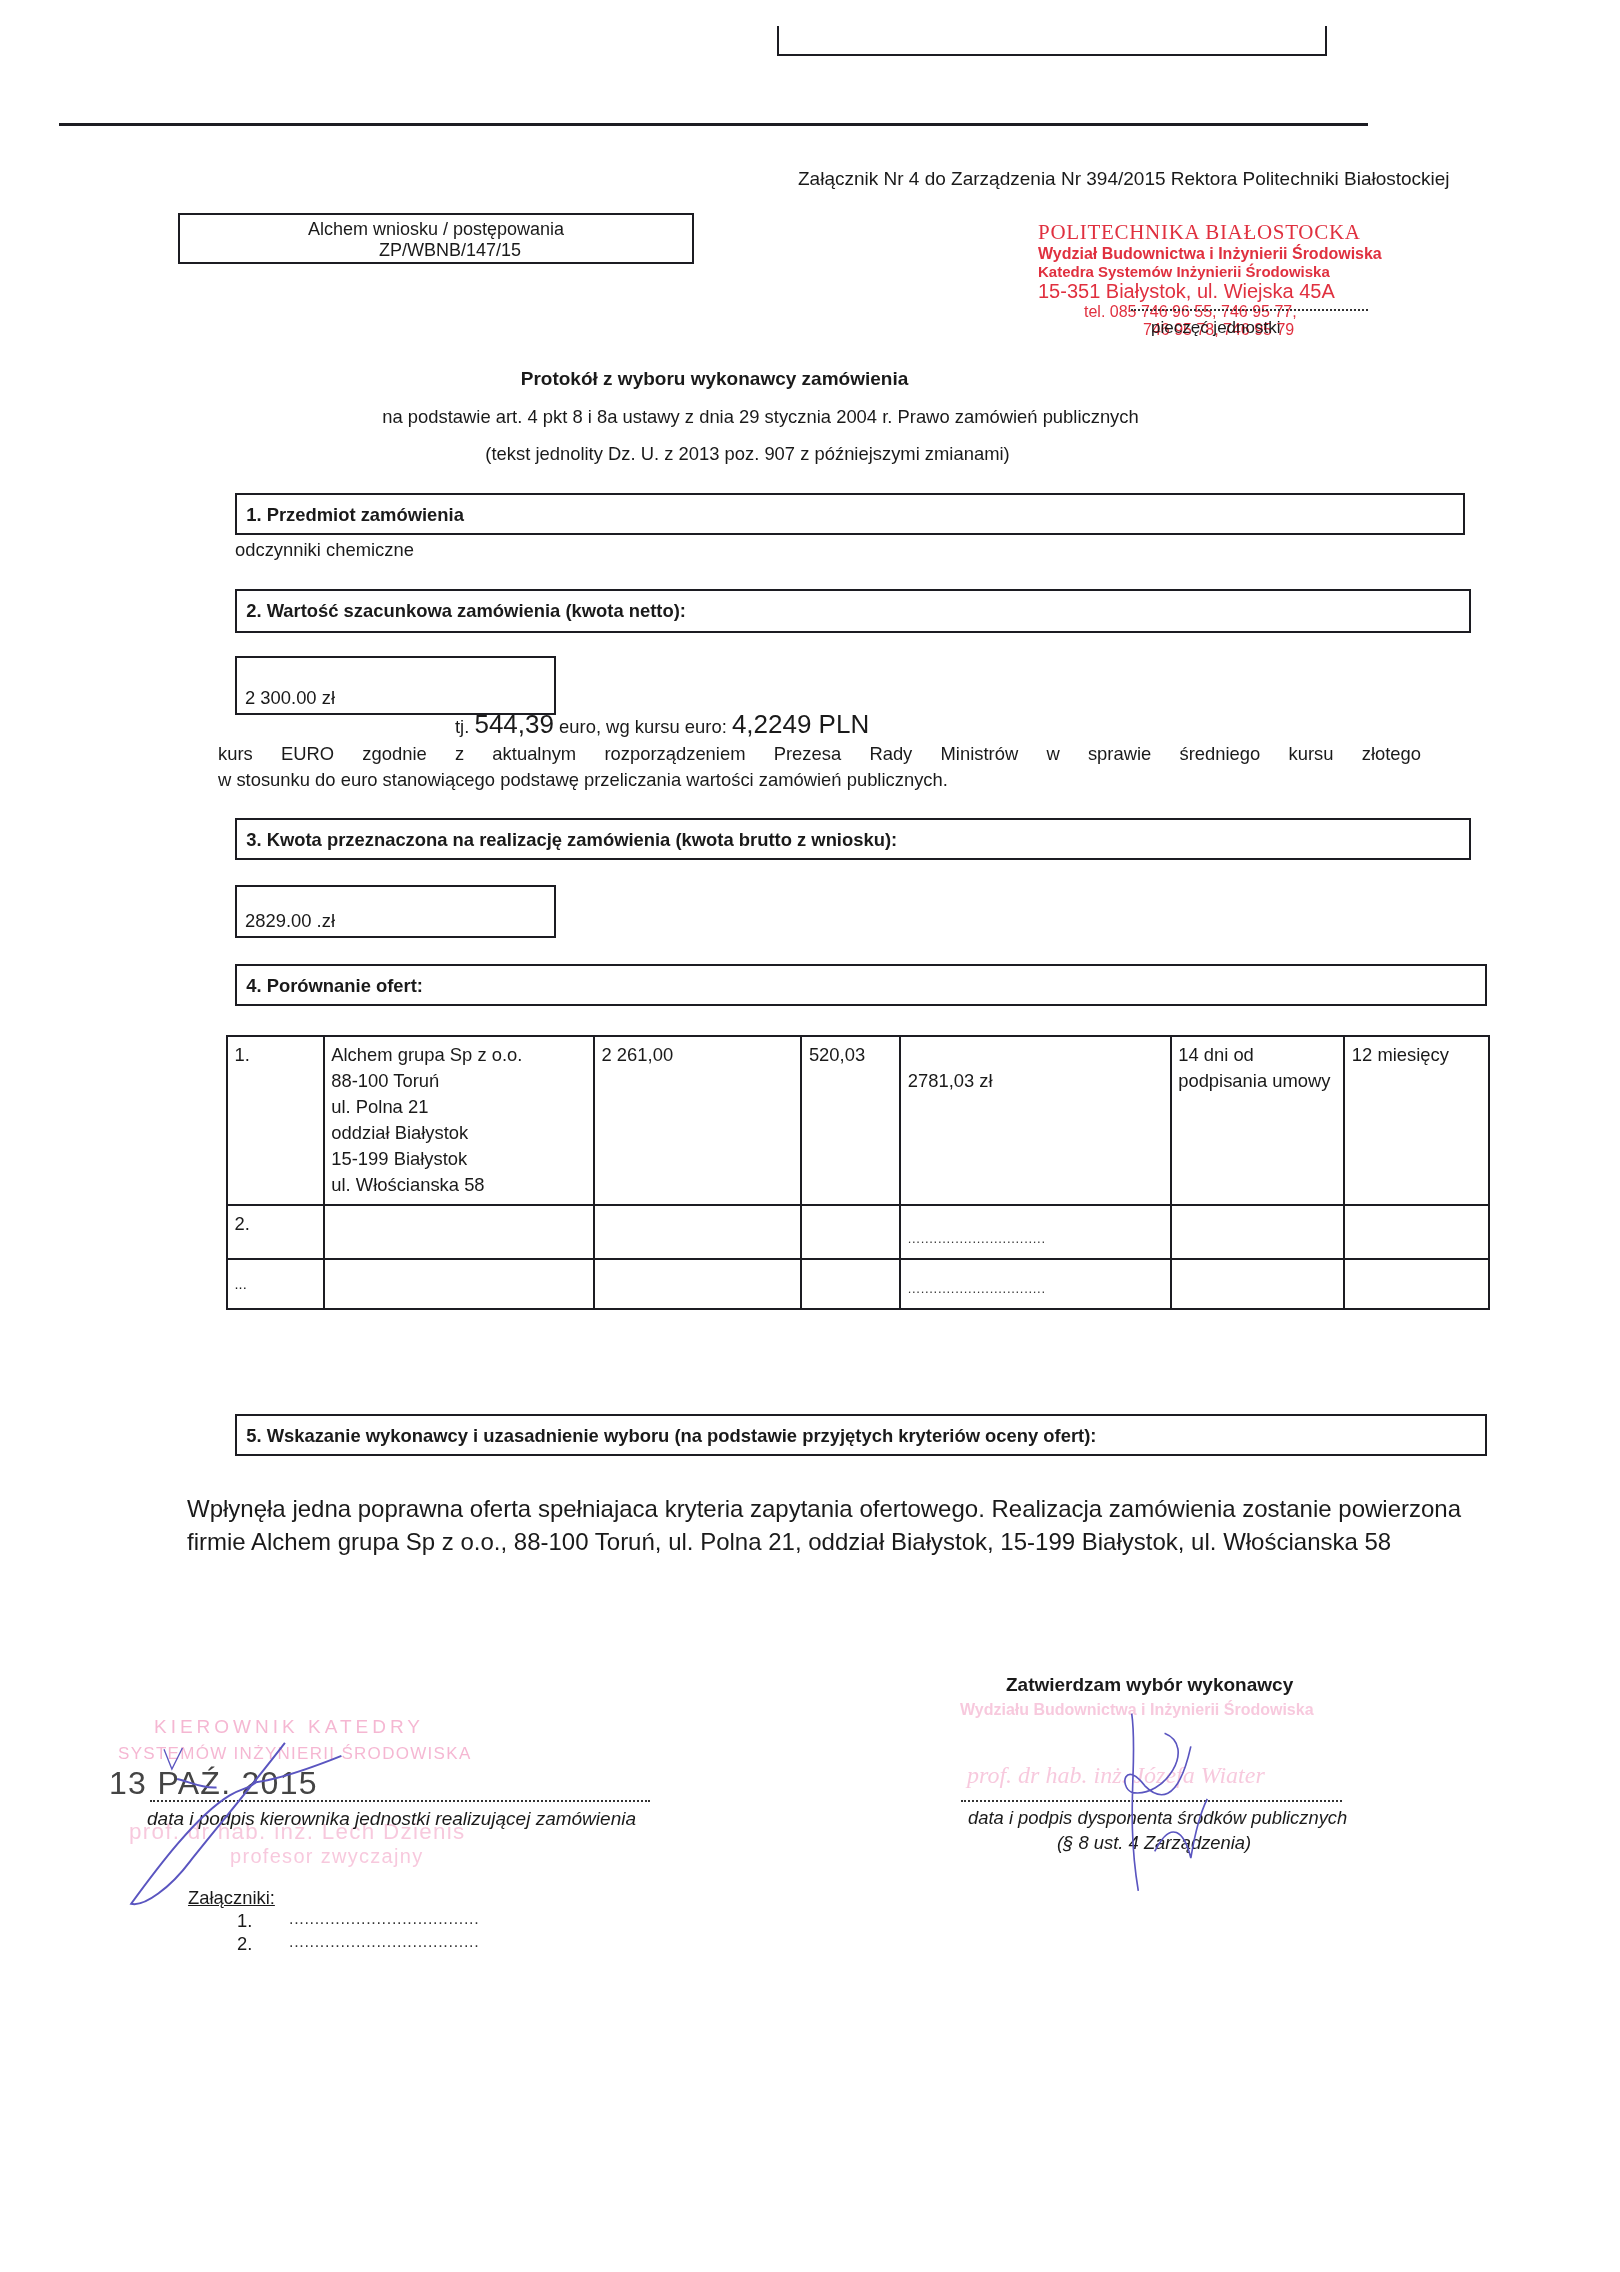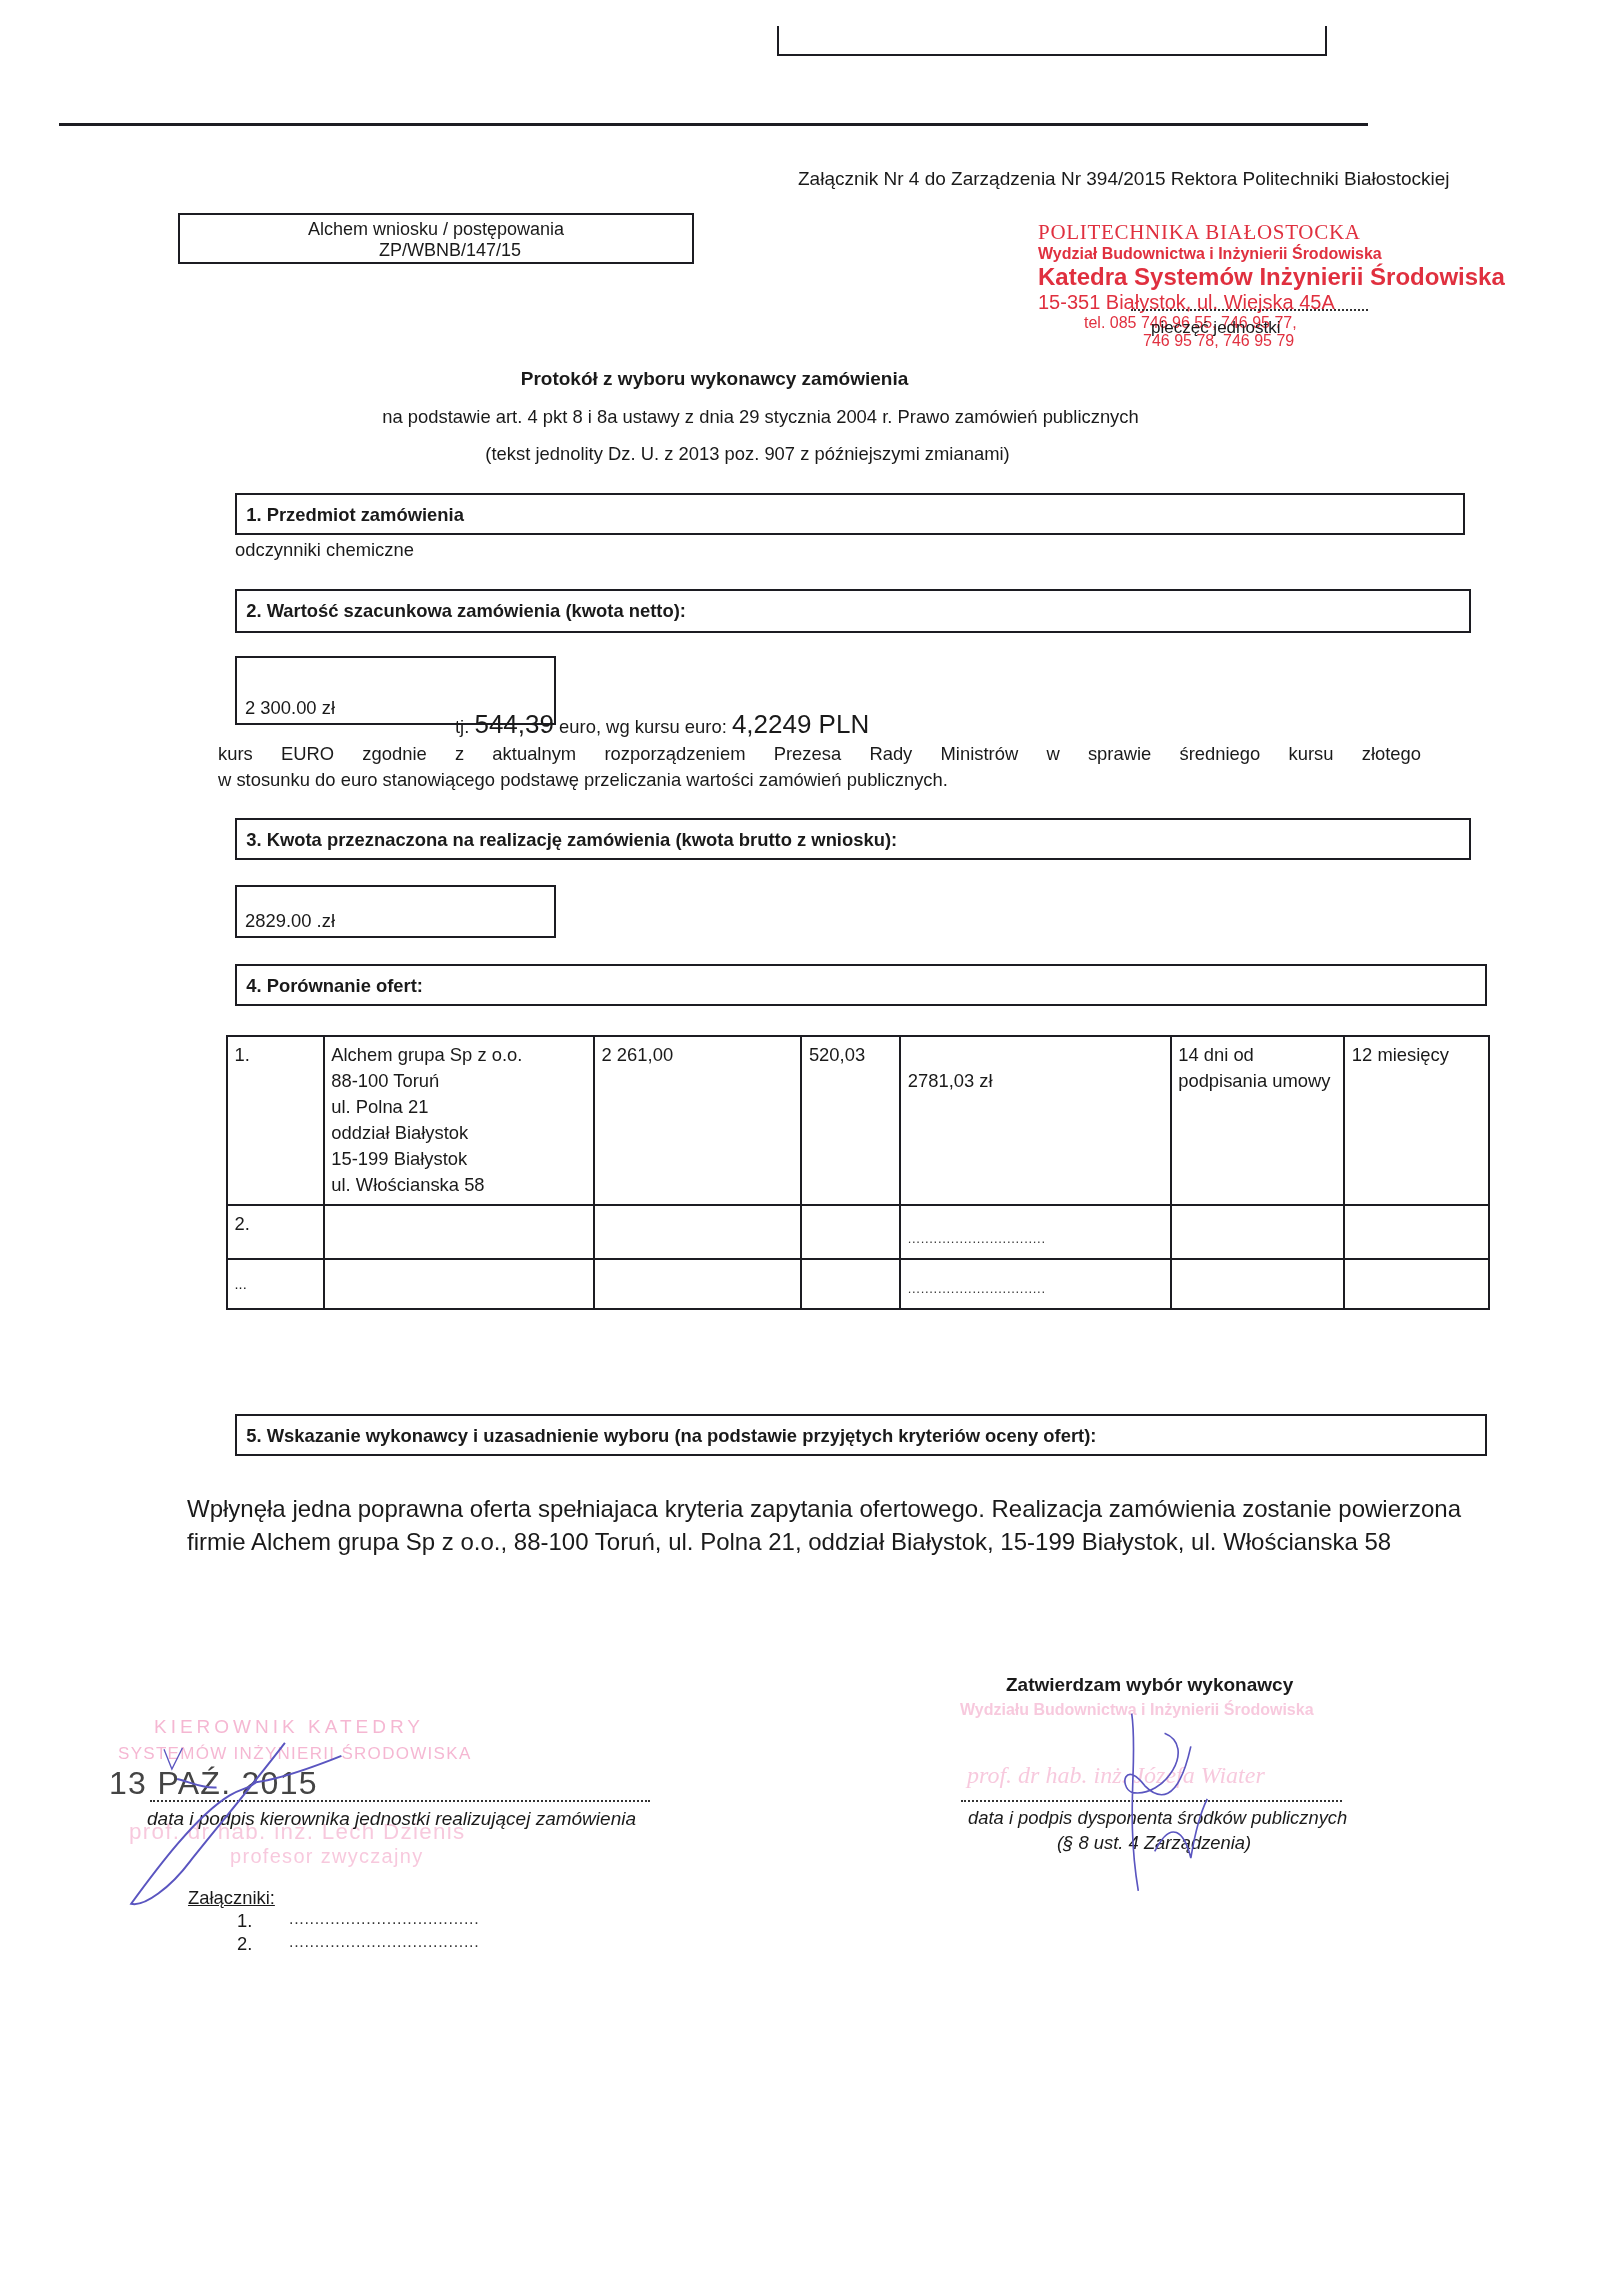--- a/index.html
+++ b/index.html
@@ -28,41 +28,41 @@
 <div class="abs t" style="left:798px; top:168px; font-size:19px;">Załącznik Nr 4 do Zarządzenia Nr  394/2015 Rektora Politechniki Białostockiej</div>
 
 <div class="box" style="left:178px; top:213px; width:516px; height:51px;">
   <div class="t" style="position:absolute; left:0; right:0; top:4px; text-align:center; font-size:18px;">Alchem wniosku / postępowania</div>
   <div class="t" style="position:absolute; left:0; right:0; top:25px; text-align:center; font-size:18px;padding-left:28px;">ZP/WBNB/147/15</div>
 </div>
 
 <div class="abs" style="left:1038px; top:220px; width:355px;">
   <div class="red t" style="font-size:21px; letter-spacing:0.7px;">POLITECHNIKA BIAŁOSTOCKA</div>
   <div class="redsans t b" style="font-size:16px; margin-top:0px;">Wydział Budownictwa i Inżynierii Środowiska</div>
-  <div class="redsans t b" style="font-size:24px;">Katedra Systemów Inżynierii Środowiska</div>
+  <div class="redsans t b" style="font-size:15px;">Katedra Systemów Inżynierii Środowiska</div>
   <div class="redsans t" style="font-size:20px;">15-351 Białystok, ul. Wiejska 45A</div>
   <div class="redsans t" style="font-size:16px; padding-left:46px;">tel. 085 746 96 55, 746 95 77,</div>
   <div class="redsans t" style="font-size:16px; padding-left:105px;">746 95 78, 746 95 79</div>
 </div>
 <div class="abs dots t" style="left:1131px; top:309px; width:237px; border-top:2px dotted #333;"></div>
 <div class="abs t" style="left:1151px; top:318px; font-size:17px;">pieczęć jednostki</div>
 
 <div class="abs t b" style="left:0; width:1620px; top:368px; text-align:center; padding-right:191px; font-size:19px;">Protokół z wyboru wykonawcy zamówienia</div>
 <div class="abs t" style="left:0; width:1620px; top:406px; text-align:center; padding-right:99px; font-size:18.4px;">na podstawie art. 4 pkt 8 i 8a ustawy z dnia 29 stycznia 2004 r. Prawo zamówień publicznych</div>
 <div class="abs t" style="left:0; width:1620px; top:443px; text-align:center; padding-right:125px; font-size:18.4px;">(tekst jednolity Dz. U. z 2013 poz. 907 z późniejszymi zmianami)</div>
 
 <div class="box" style="left:235px; top:493px; width:1230px; height:42px;">
   <div class="t b" style="position:absolute; left:9.2px; top:9.2px;">1. Przedmiot zamówienia</div>
 </div>
 <div class="abs t" style="left:235px; top:539px;">odczynniki chemiczne</div>
 
 <div class="box" style="left:235px; top:589px; width:1236px; height:44px;">
   <div class="t b" style="position:absolute; left:9.2px; top:9.2px;">2. Wartość szacunkowa zamówienia (kwota netto):</div>
 </div>
-<div class="box" style="left:235px; top:656px; width:321px; height:69px;">
+<div class="box" style="left:235px; top:656px; width:321px; height:59px;">
   <div class="t" style="position:absolute; left:8px; bottom:4px;">2 300.00 zł</div>
 </div>
 <div class="abs t" style="left:455px; top:709px;">
   <span style="font-size:18.4px;">tj.</span>
   <span style="font-size:26px;">544,39</span>
   <span style="font-size:18.4px;">euro, wg kursu euro:</span>
   <span style="font-size:26px;">4,2249 PLN</span>
 </div>
 <div class="abs t" style="left:218px; top:743px; width:1203px; text-align:justify; text-align-last:justify; word-spacing:4px;">kurs EURO zgodnie z aktualnym rozporządzeniem Prezesa Rady Ministrów w sprawie średniego kursu złotego</div>
 <div class="abs t" style="left:218px; top:769px;">w stosunku do euro stanowiącego podstawę przeliczania wartości zamówień publicznych.</div>

